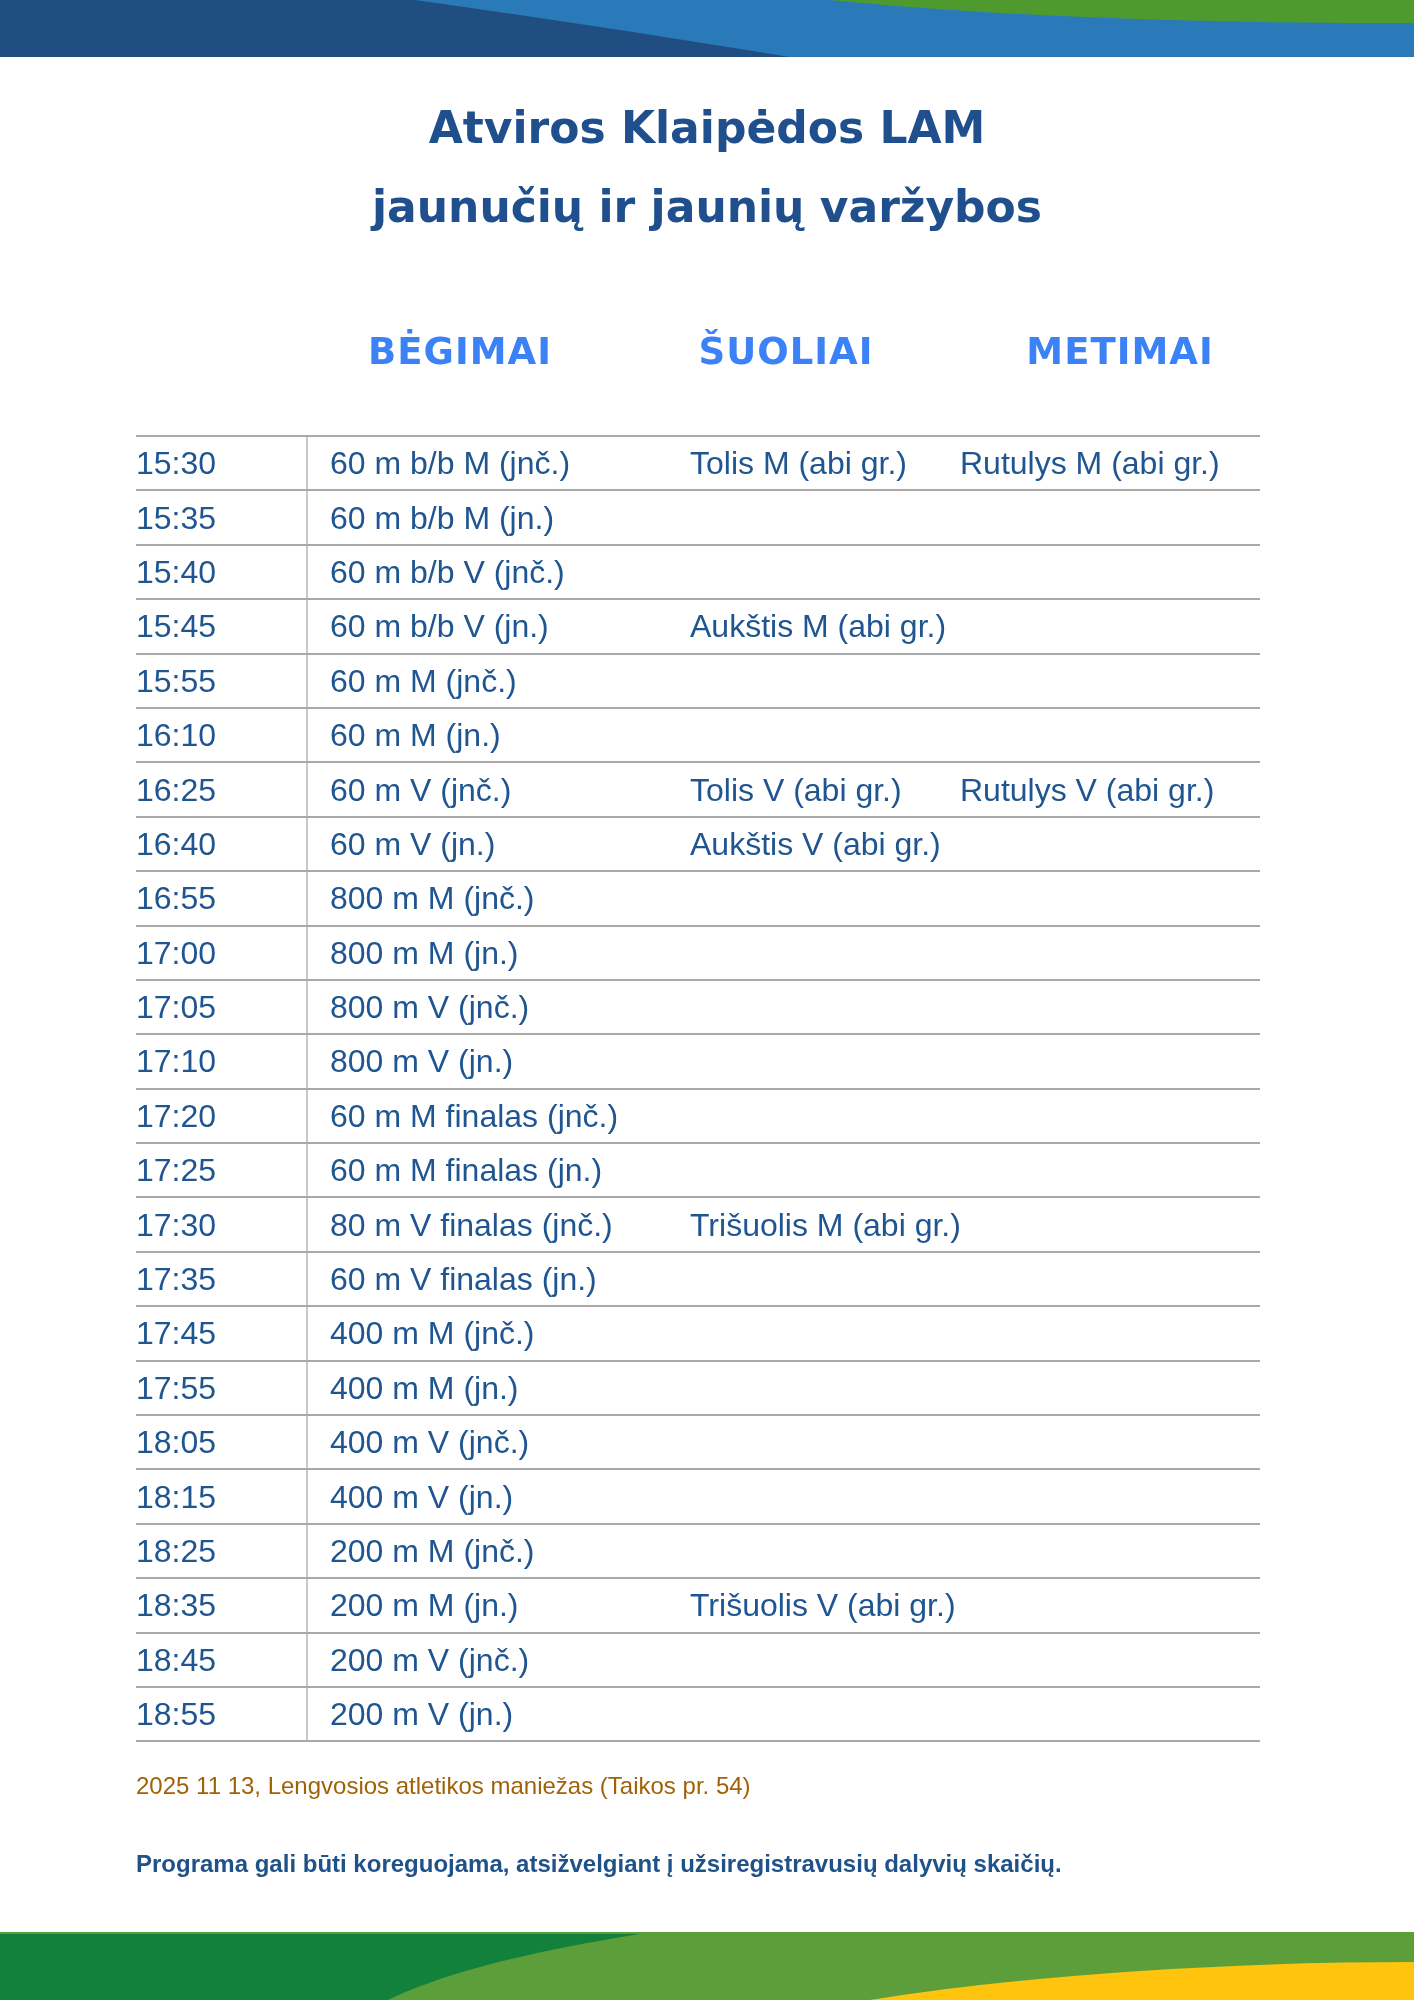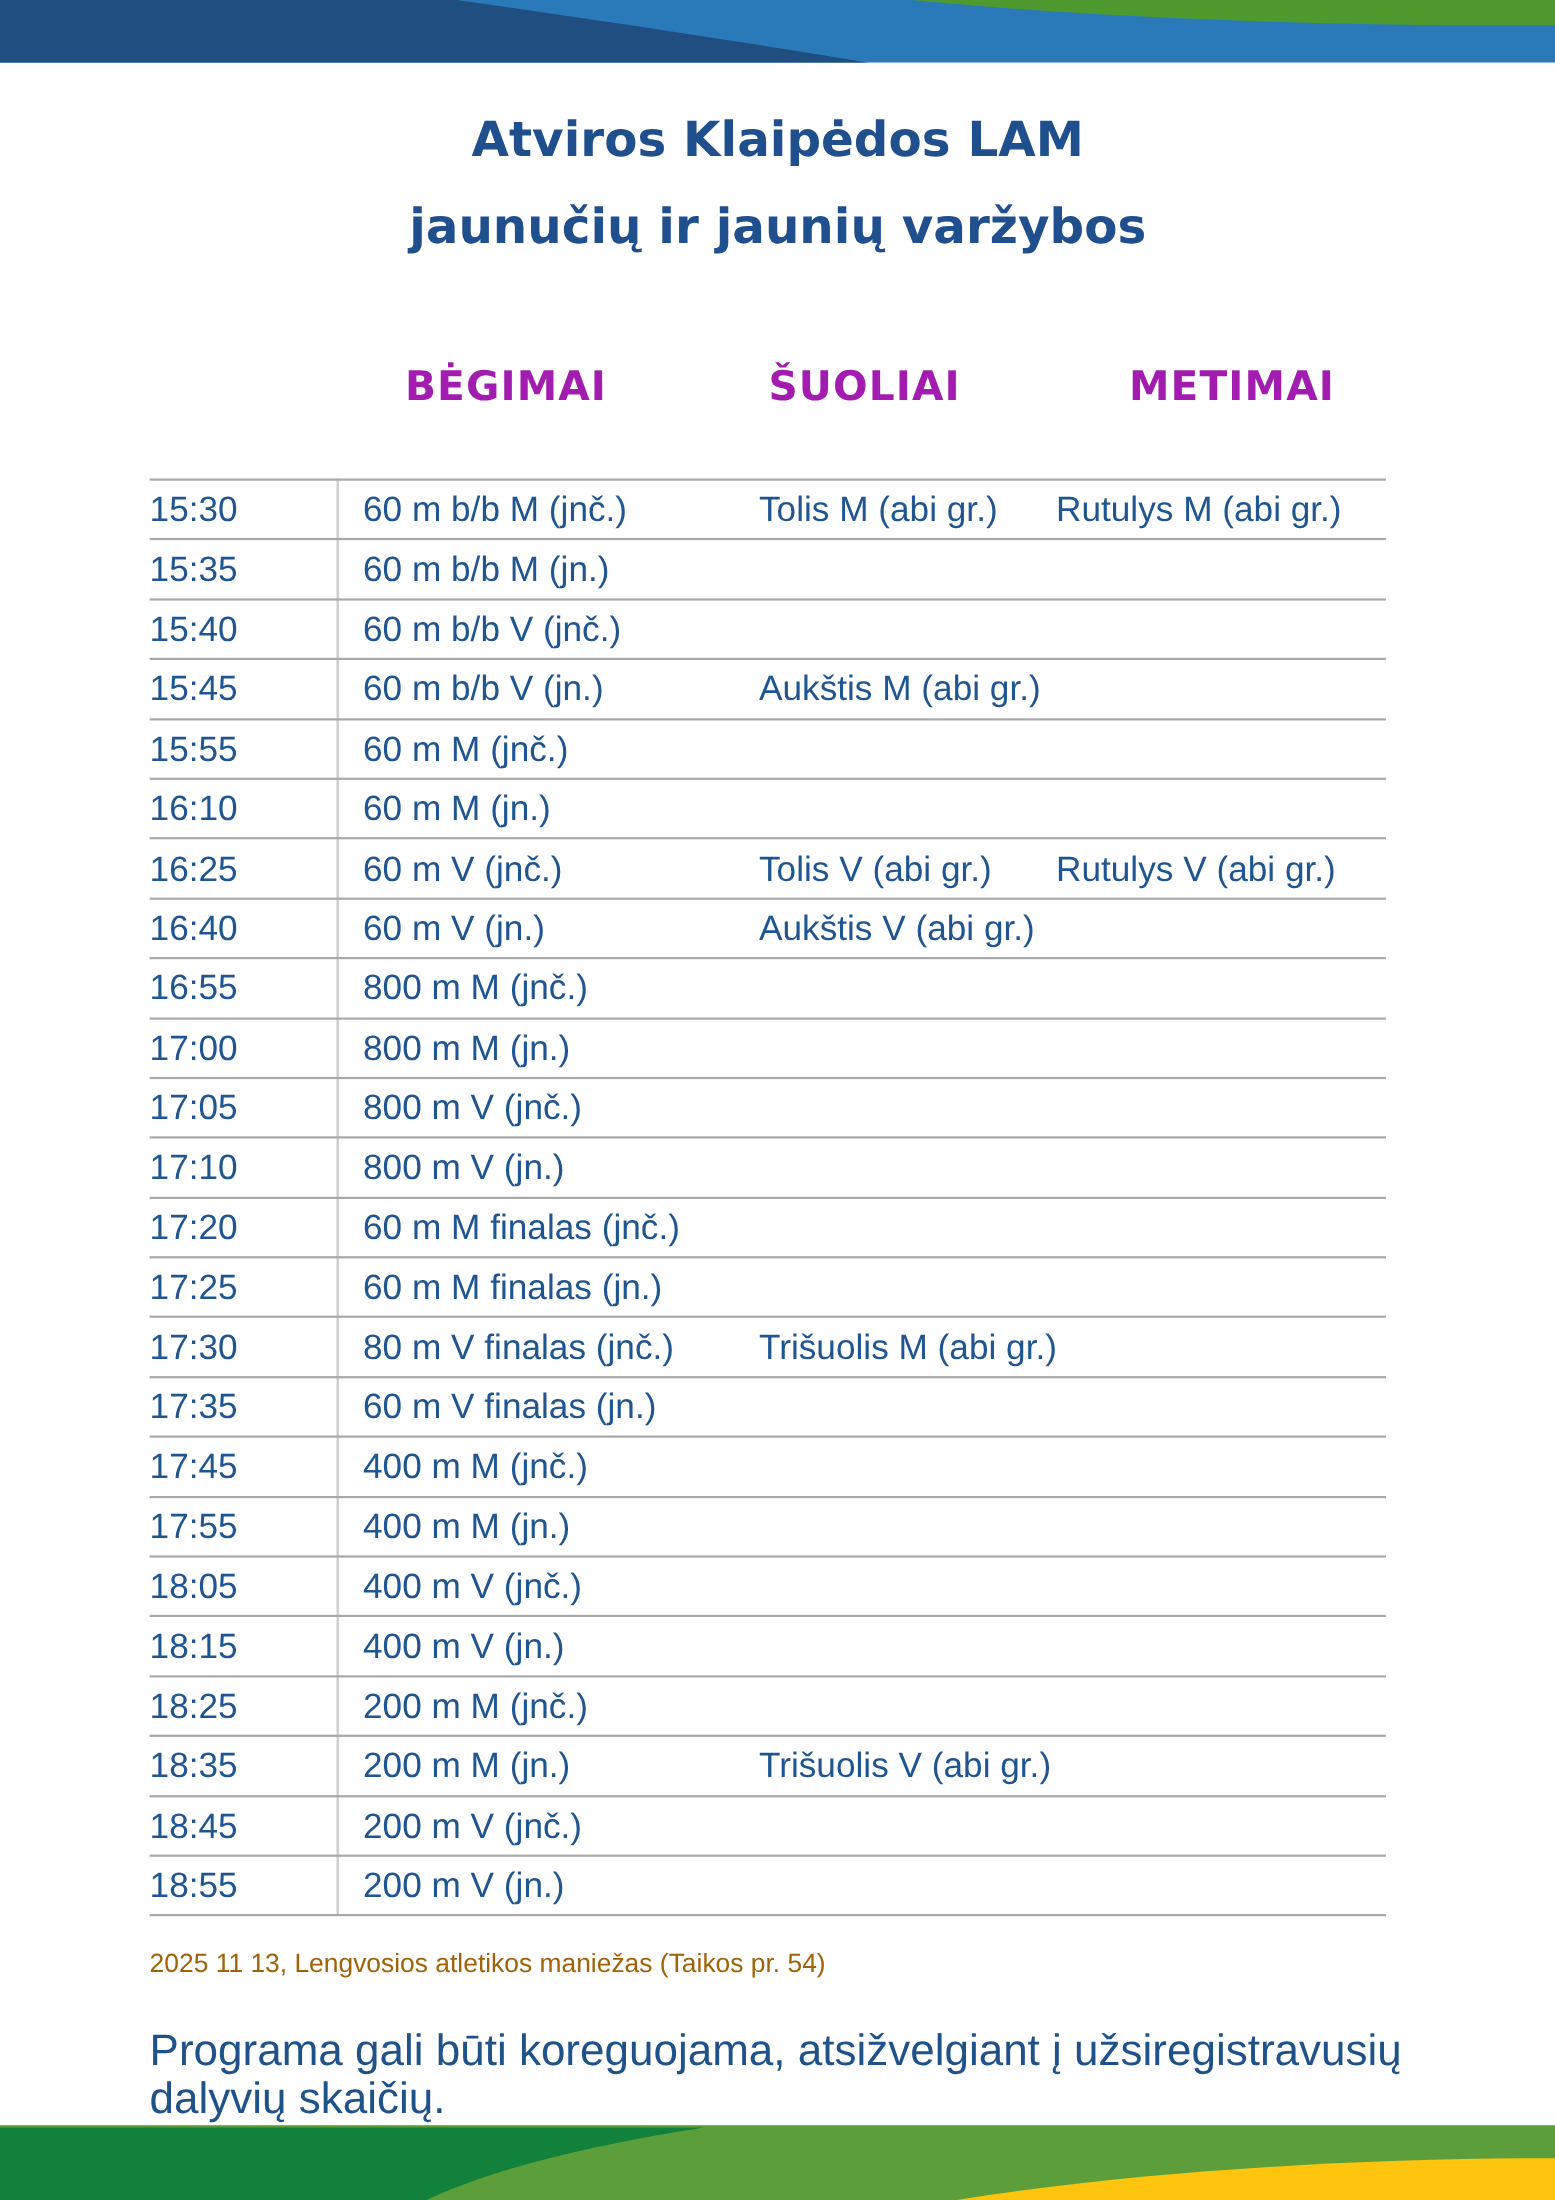--- a/index.html
+++ b/index.html
@@ -25,21 +25,21 @@
   }
 
   .col-headers{position:absolute;top:0;left:0;width:1414px;height:0;}
   .col-header{
     position:absolute;top:330px;
     transform:translateX(-50%);
     font-family:"DejaVu Sans", sans-serif;
     font-weight:700;
     font-size:37px;
     letter-spacing:1px;
-    color:#a21caf;
+    color:#3b82f6;
     white-space:nowrap;
     text-align:center;
   }
   .col-header.runs{left:460px;}
   .col-header.jumps{left:786px;}
   .col-header.throws{left:1120px;}
 
   .schedule{
     position:absolute;left:136px;top:435px;
     width:1124px;
@@ -64,21 +64,21 @@
   .c-jump{left:554px;}
   .c-throw{left:824px;}
 
   .venue{
     position:absolute;left:136px;top:1772px;
     font-size:24px;color:#a16207;white-space:nowrap;
   }
   .note{
     position:absolute;left:136px;top:1842px;
     width:1150px;
-    font-size:40px;line-height:44px;color:#20528a;
+    font-size:24px;line-height:44px;color:#20528a;font-weight:bold;
   }
 </style>
 </head>
 <body>
 
 <div class="page">
 
   <svg class="band band-top" width="1414" height="57" viewBox="0 0 1414 57">
     <rect x="0" y="0" width="1414" height="57" fill="#2a7aba"></rect>
     <path d="M0,0 L415,0 Q600,26 790,57 L0,57 Z" fill="#204e80"></path>

